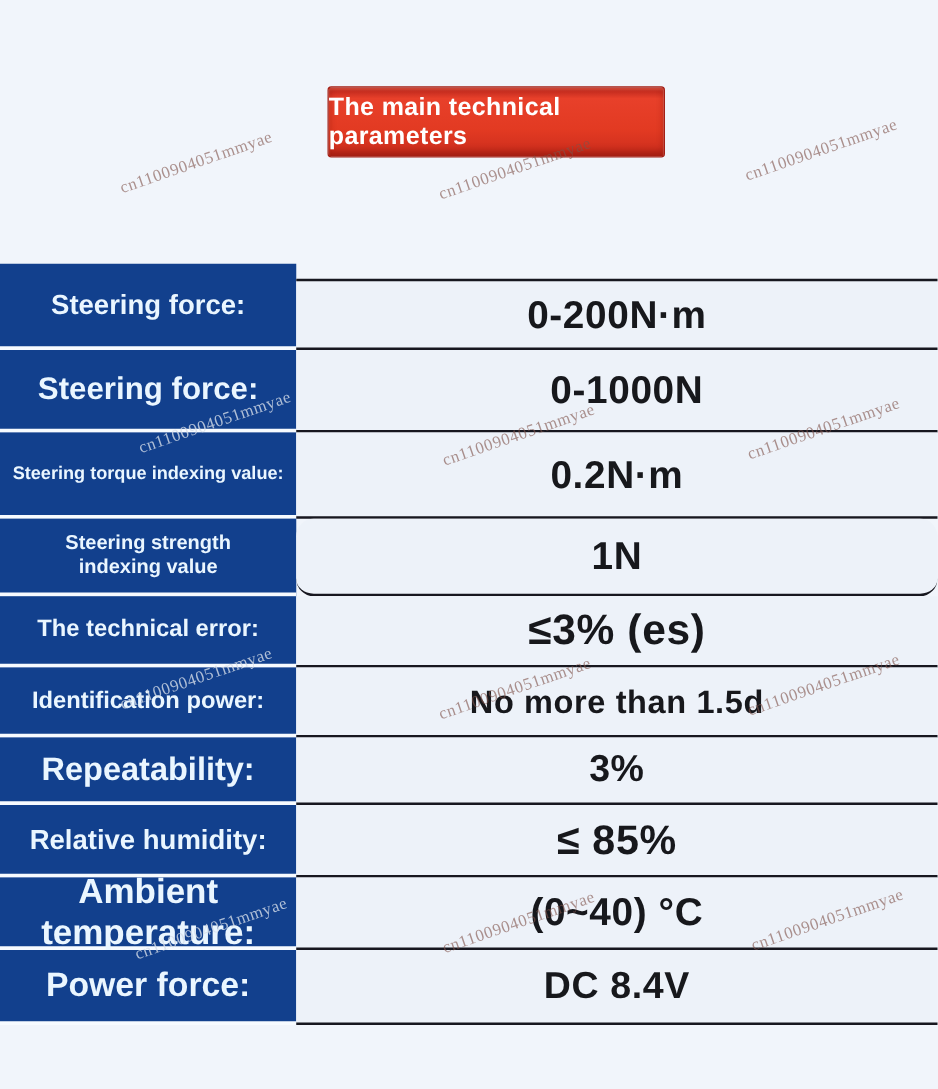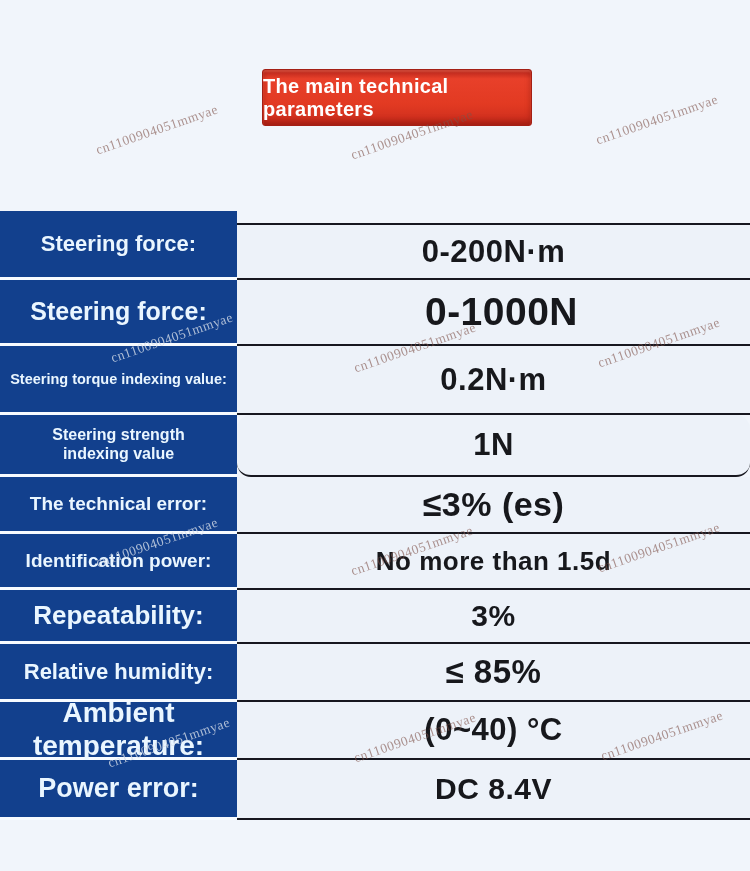--- a/index.html
+++ b/index.html
@@ -40,21 +40,21 @@
     flex:1;box-sizing:border-box;
     background:#edf2f9;
     border-bottom:2px solid #17171f;
     color:#17181c;font-weight:700;text-align:center;
     display:flex;align-items:center;justify-content:center;
     letter-spacing:0.5px;
   }
   .row:first-child .value{border-top:2px solid #17171f;margin-top:12px;}
 
   .r1{height:69px;}  .r1 .label{font-size:22px;} .r1 .value{font-size:31px;}
-  .r2{height:66px;}  .r2 .label{font-size:25px;} .r2 .value{font-size:39px;padding-left:16px;}
+  .r2{height:66px;}  .r2 .label{font-size:25px;} .r2 .value{font-size:31px;padding-left:16px;}
   .r3{height:69px;}  .r3 .label{font-size:14.5px;white-space:nowrap;padding:16px 2px;} .r3 .value{font-size:31px;}
   .r4{height:62px;}  .r4 .label{font-size:16px;padding:0 18px;} .r4 .value{font-size:31px;border-radius:14px;}
   .r5{height:57px;}  .r5 .label{font-size:19px;} .r5 .value{font-size:34px;}
   .r6{height:56px;}  .r6 .label{font-size:19px;} .r6 .value{font-size:26px;}
   .r7{height:54px;}  .r7 .label{font-size:26px;} .r7 .value{font-size:30px;}
   .r8{height:58px;}  .r8 .label{font-size:22px;} .r8 .value{font-size:33px;}
   .r9{height:58px;}  .r9 .label{font-size:28px;} .r9 .value{font-size:31px;}
   .r10{height:60px;} .r10 .label{font-size:27px;} .r10 .value{font-size:30px;}
 
   
@@ -106,21 +106,21 @@
     </div>
     <div class="row r8">
       <div class="label">Relative humidity:</div>
       <div class="value">≤ 85%</div>
     </div>
     <div class="row r9">
       <div class="label">Ambient temperature:</div>
       <div class="value">(0~40) °C</div>
     </div>
     <div class="row r10">
-      <div class="label">Power error:</div>
+      <div class="label">Power force:</div>
       <div class="value">DC 8.4V</div>
     </div>
   </div>
 
   <span class="wm wm-dark" style="left:93px;top:122px;">cn1100904051mmyae</span>
   <span class="wm wm-dark" style="left:348px;top:127px;">cn1100904051mmyae</span>
   <span class="wm wm-dark" style="left:593px;top:112px;">cn1100904051mmyae</span>
 
   <span class="wm wm-light" style="left:108px;top:330px;">cn1100904051mmyae</span>
   <span class="wm wm-dark" style="left:351px;top:340px;">cn1100904051mmyae</span>

